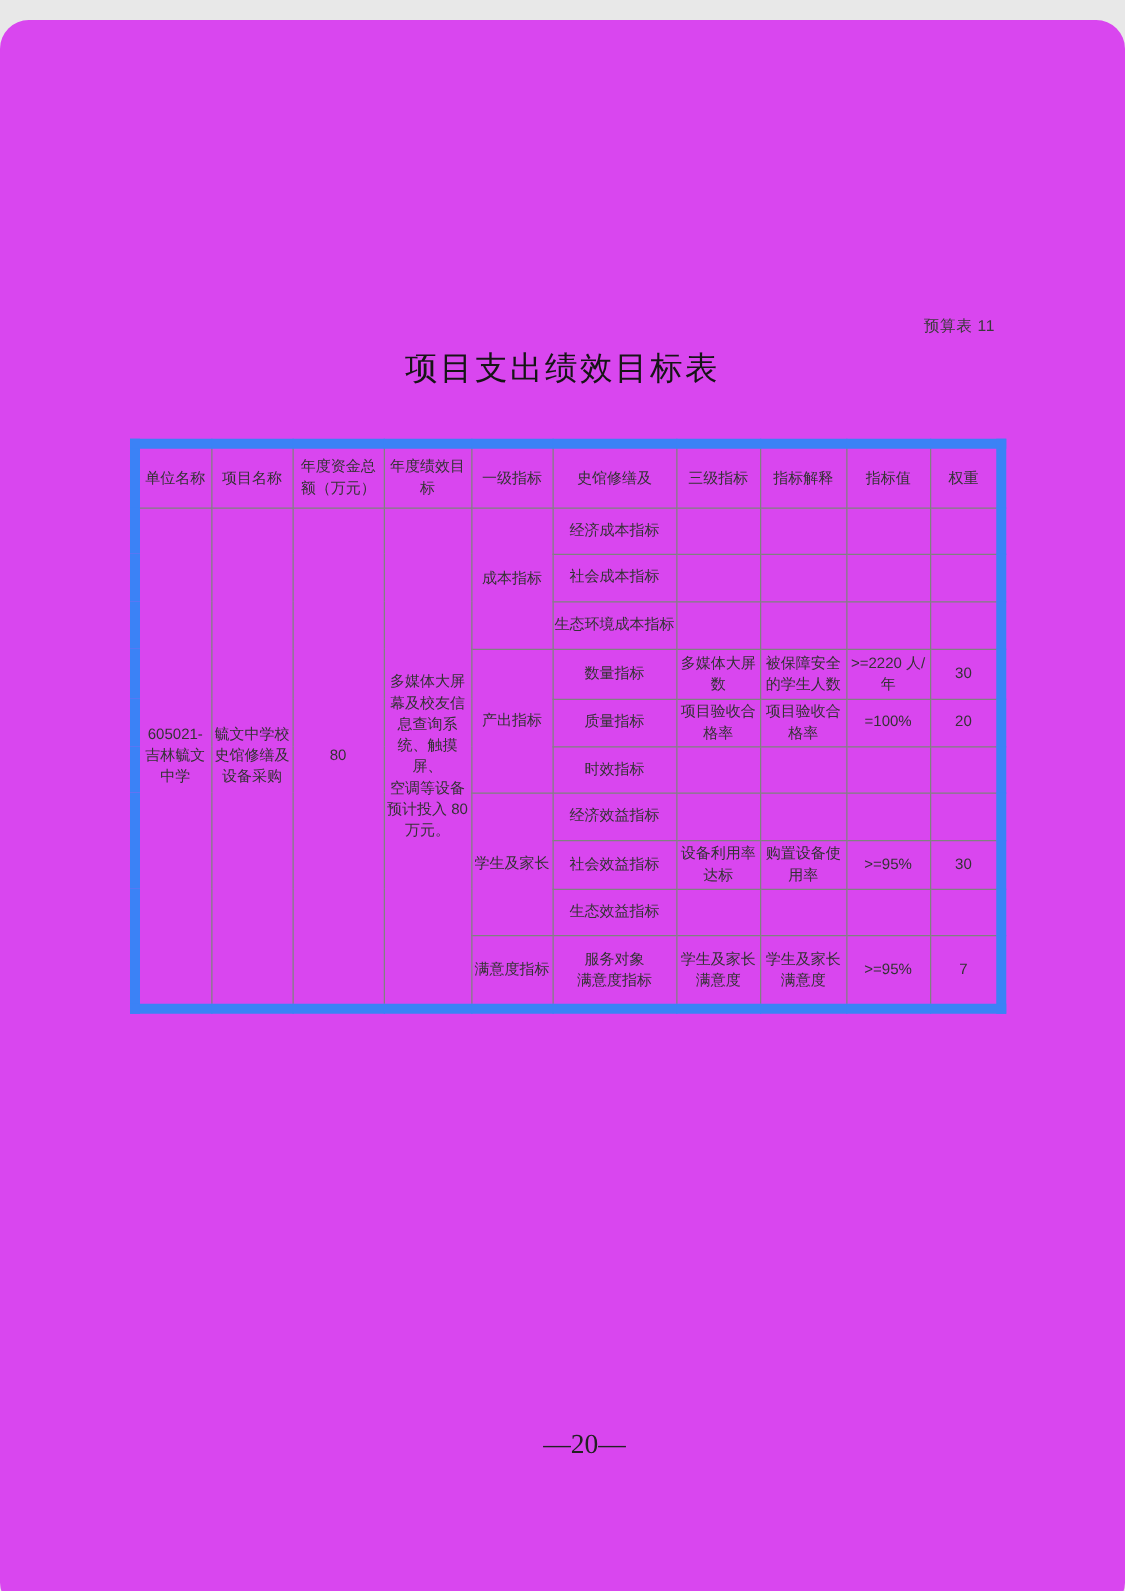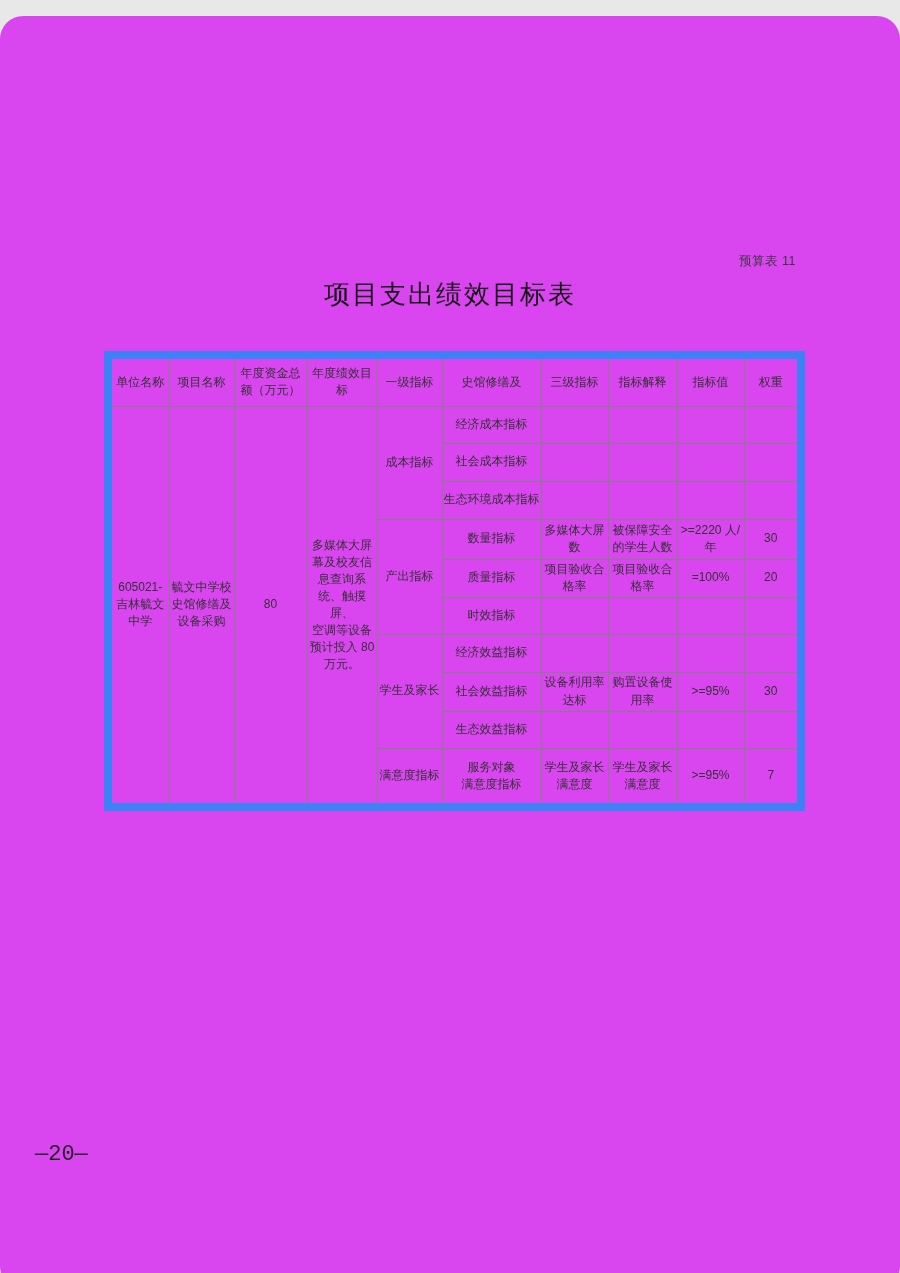--- a/index.html
+++ b/index.html
@@ -60,21 +60,22 @@
   tr.r-s     { height: 37px; }
   tr.r-m     { height: 38px; }
   tr.r-m2    { height: 39px; padding-left: 20px; }
   tr.r-l     { height: 40px; }
   tr.r-xl    { height: 59px; padding-left: 44px; }
   .page-number {
     position: absolute;
     top: 1126px;
     left: 0;
     width: 100%;
-    font-family: Liberation Mono, monospace;
+    text-align: center;
+    font-family: Liberation Serif, serif;
     font-size: 22px;
     color: #222;
     padding-left: 35px;
   }
 </style>
 </head>
 <body>
 
 <div class="page">
 

